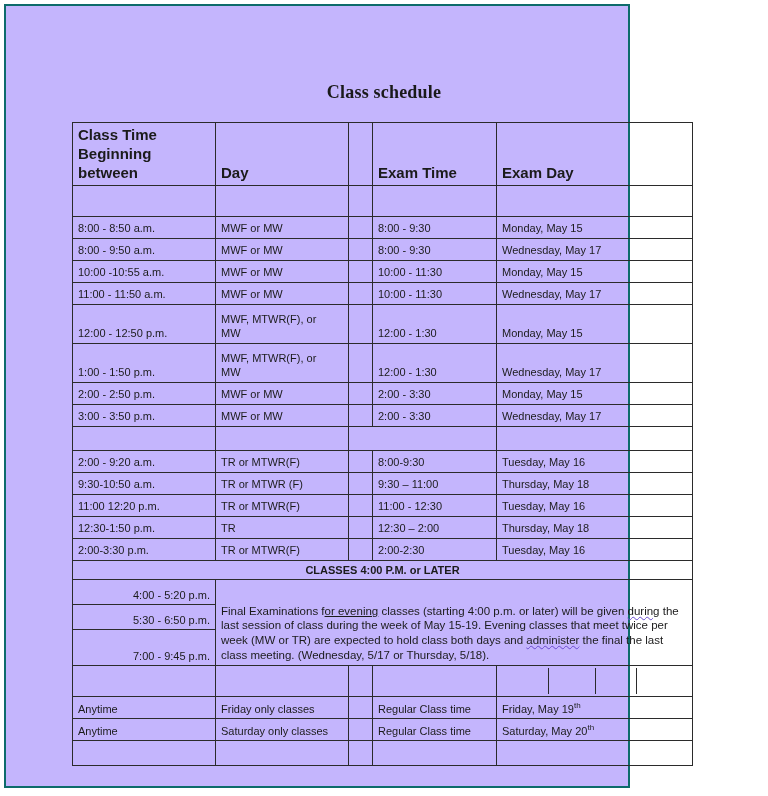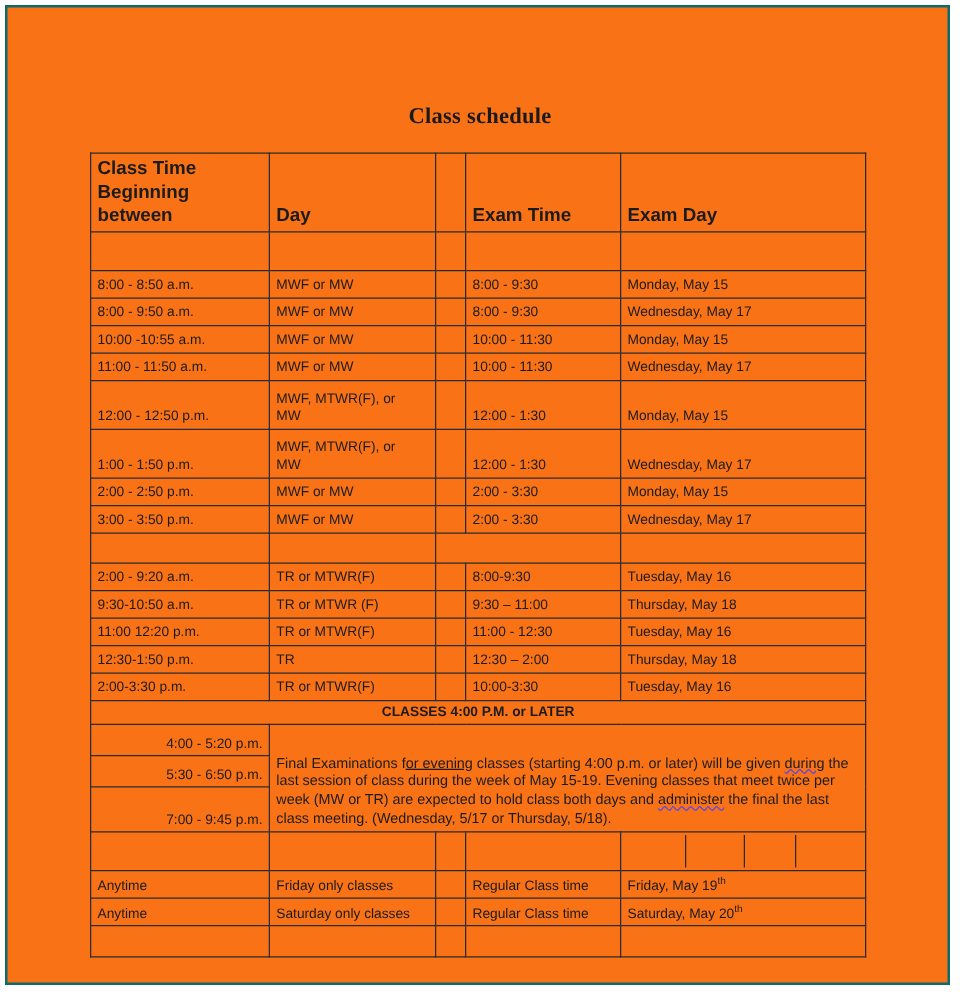--- a/index.html
+++ b/index.html
@@ -10,24 +10,24 @@
   body {
     width: 768px;
     height: 796px;
     font-family: "Liberation Sans", sans-serif;
     -webkit-font-smoothing: antialiased;
   }
   #page-frame {
     position: absolute;
     left: 4px;
     top: 4px;
-    width: 756px;
+    width: 626px;
     height: 784px;
     border: 2px solid #0e6b6b;
-    background: #f97316;
+    background: #c4b5fd;
     box-sizing: border-box;
     padding-left: 44px;
   }
   #doc-title {
     position: absolute;
     left: 0;
     top: 76px;
     width: 756px;
     text-align: center;
     font-family: "Liberation Serif", serif;
@@ -258,21 +258,21 @@
         <td>12:30-1:50 p.m.</td>
         <td>TR</td>
         <td></td>
         <td>12:30 – 2:00</td>
         <td>Thursday, May 18</td>
       </tr>
       <tr class="data">
         <td>2:00-3:30 p.m.</td>
         <td>TR or MTWR(F)</td>
         <td></td>
-        <td>10:00-3:30</td>
+        <td>2:00-2:30</td>
         <td>Tuesday, May 16</td>
       </tr>
 
       <tr>
         <td class="banner" colspan="5">CLASSES 4:00 P.M. or LATER</td>
       </tr>
 
       <tr class="ev1">
         <td class="evening-time">4:00 - 5:20 p.m.</td>
         <td class="para" colspan="4" rowspan="3">

